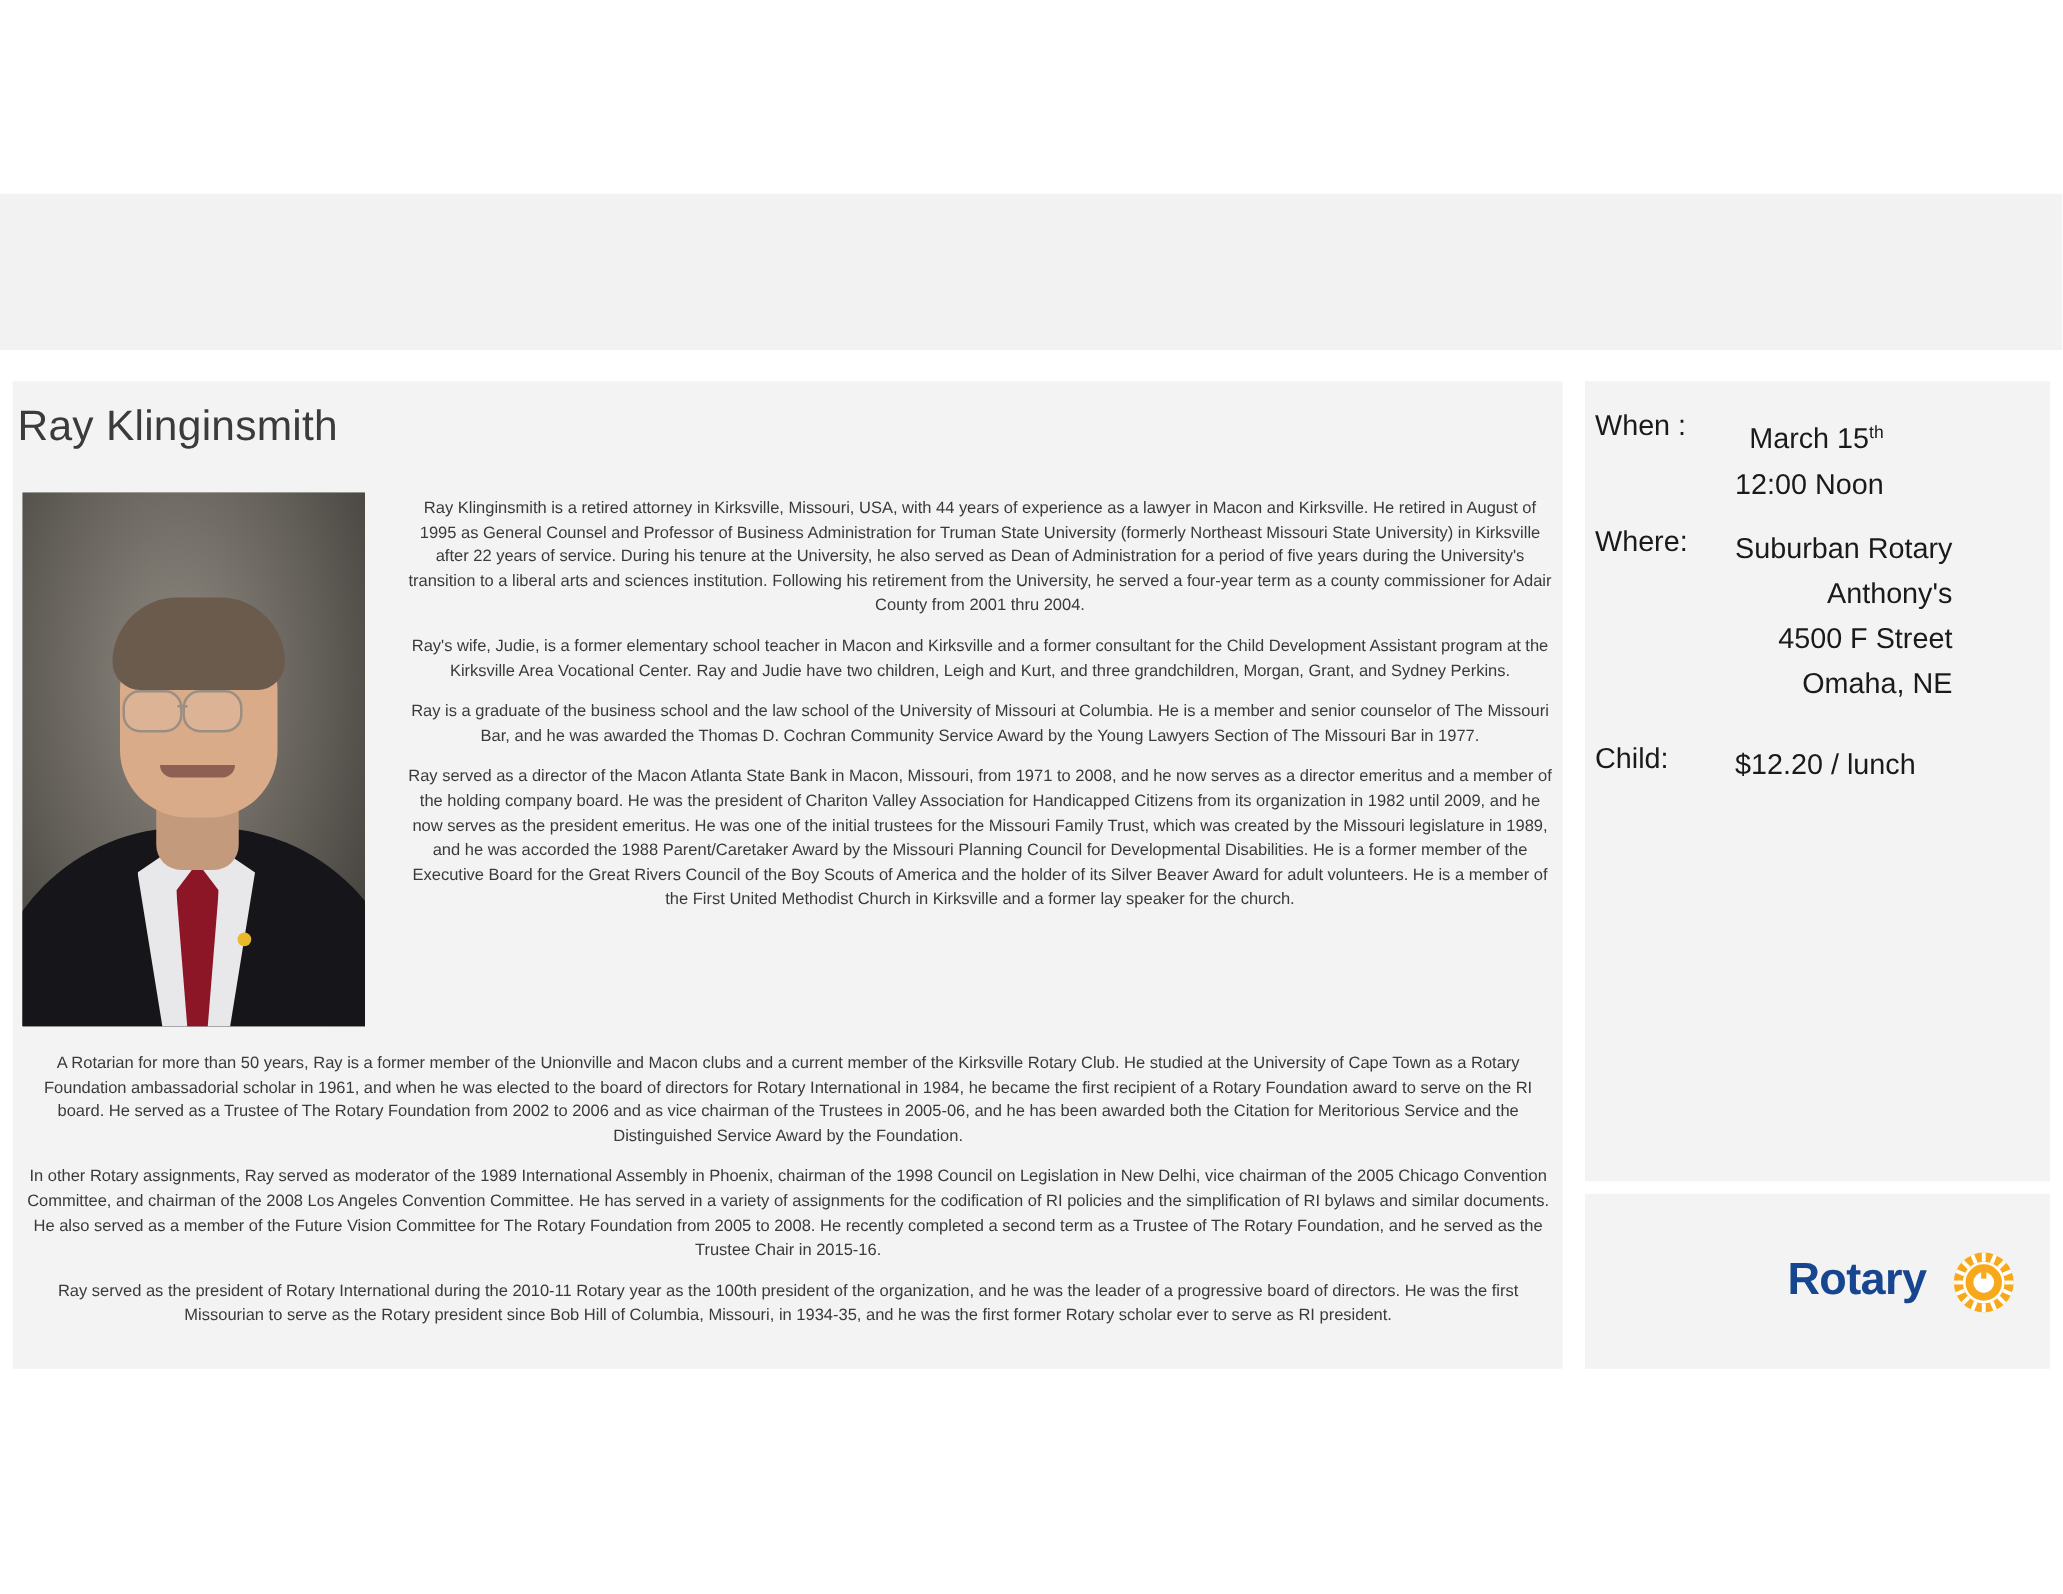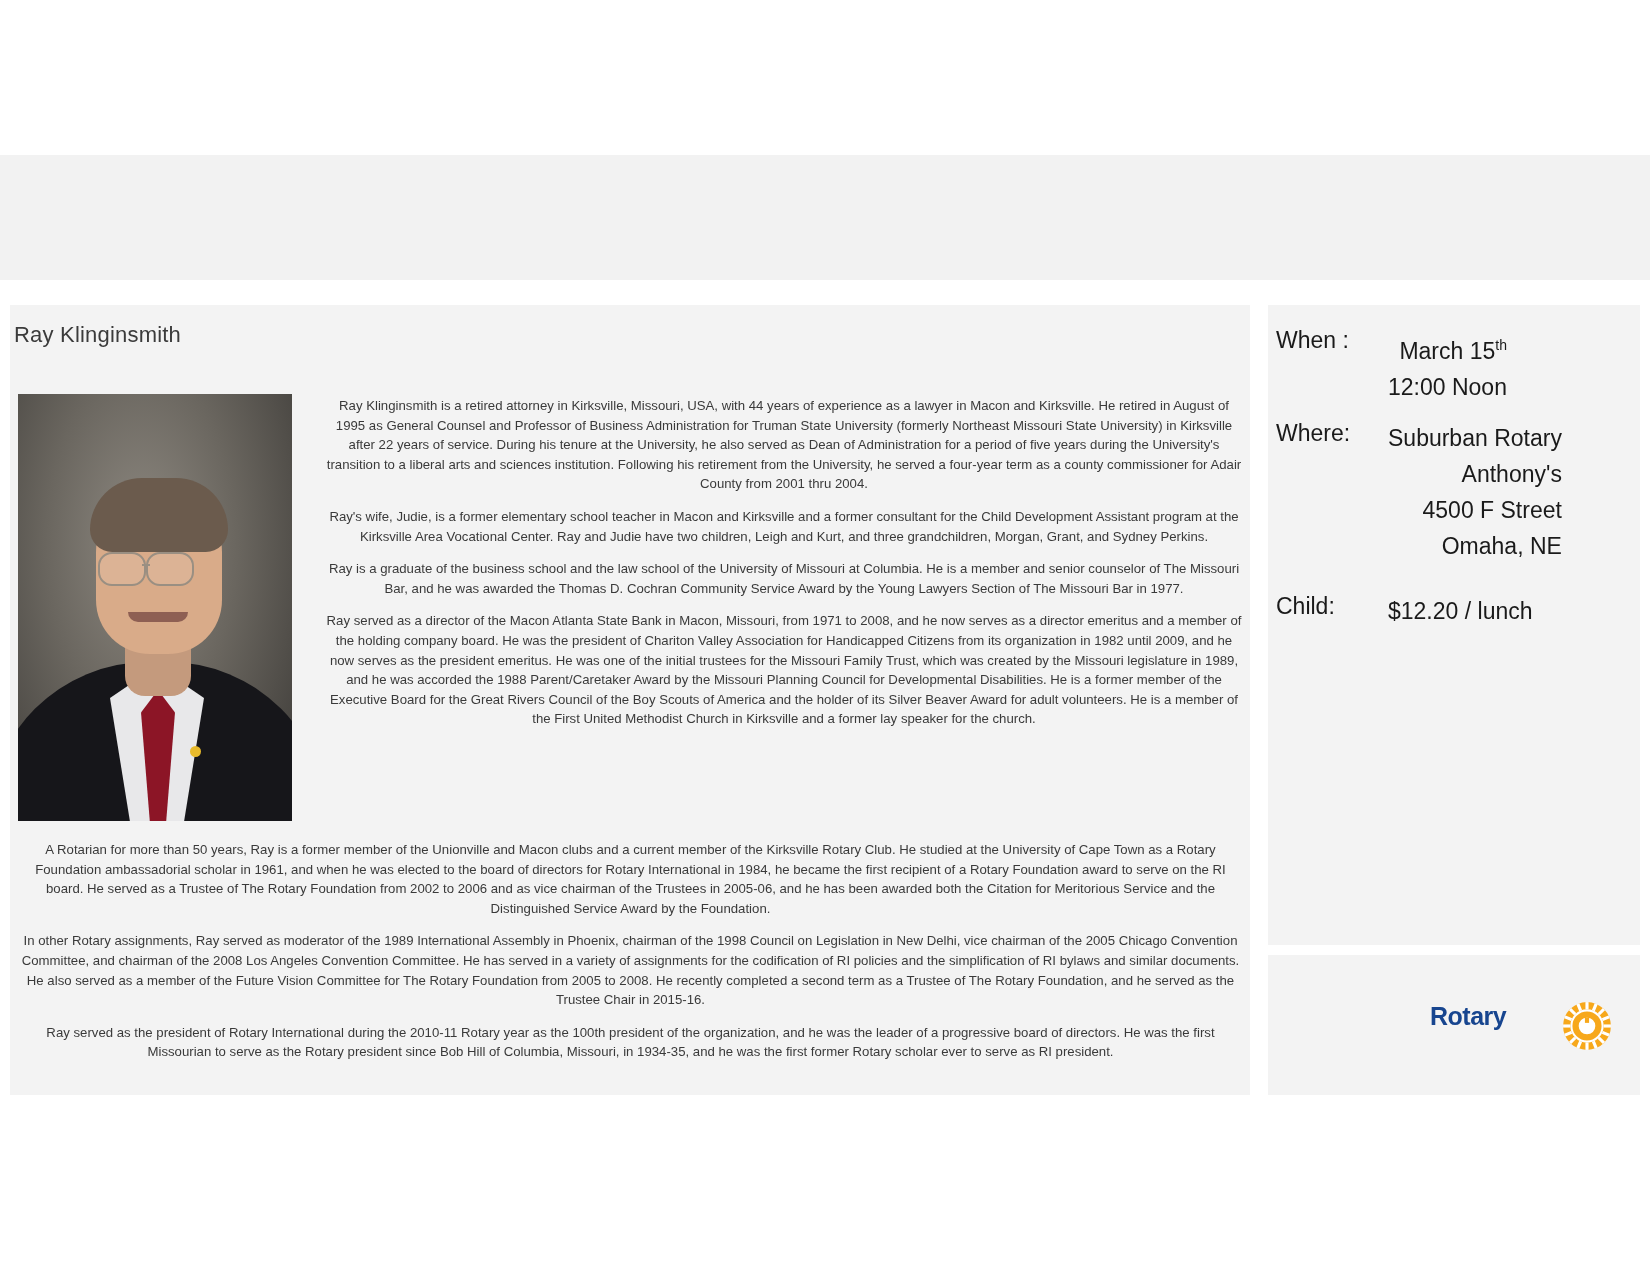--- a/index.html
+++ b/index.html
@@ -53,21 +53,21 @@
     top: 305px;
     width: 1240px;
     height: 790px;
     background: #f3f3f3;
   }
 
   .bio-name {
     position: absolute;
     left: 14px;
     top: 322px;
-    font-size: 22px;
+    font-size: 34px;
     color: #3b3b3b;
     font-family: "Liberation Sans", sans-serif;
     letter-spacing: 0.2px;
   }
 
   .portrait {
     position: absolute;
     left: 18px;
     top: 394px;
     width: 274px;
@@ -224,21 +224,21 @@
   .rotary-logo {
     position: absolute;
     left: 1430px;
     top: 1000px;
     width: 190px;
     height: 52px;
   }
   .rotary-word {
     position: absolute;
     left: 0; top: 2px;
-    font-size: 25px;
+    font-size: 36px;
     font-weight: bold;
     color: #17458f;
     letter-spacing: -0.5px;
     font-family: "Liberation Sans", sans-serif;
   }
   .rotary-wheel {
     position: absolute;
     left: 131px; top: 0px;
     width: 52px; height: 52px;
   }

